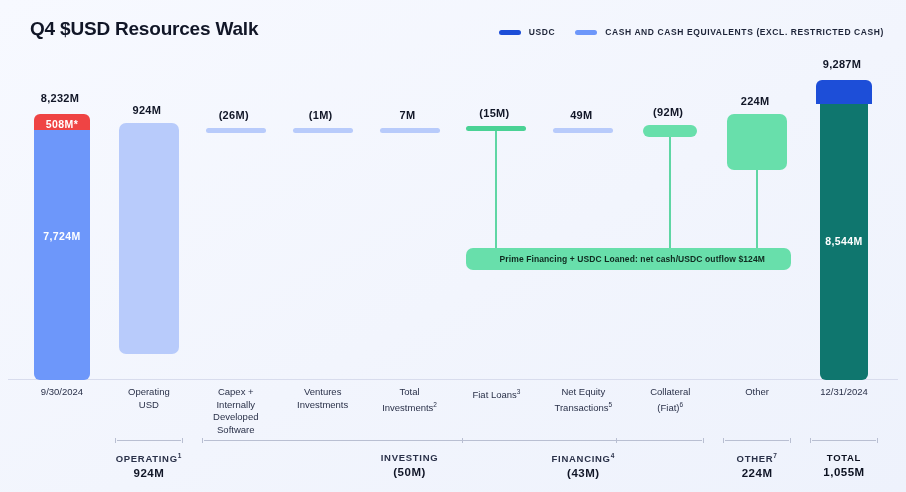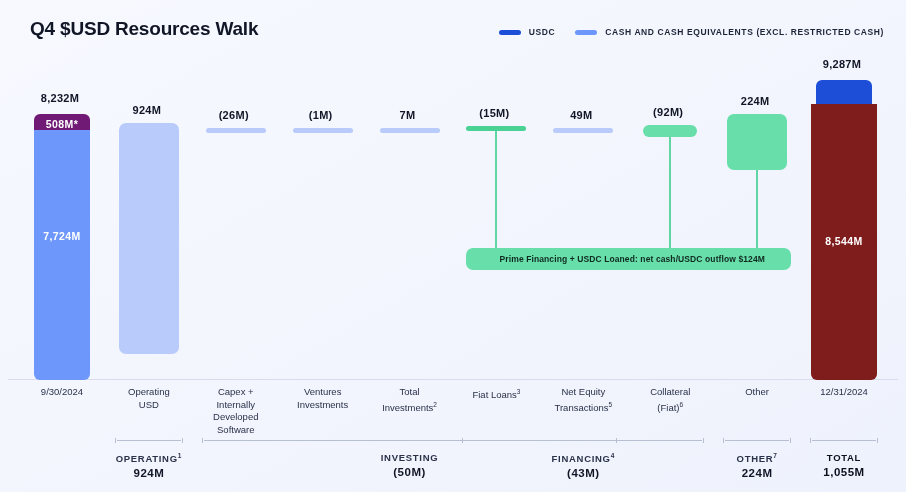--- a/index.html
+++ b/index.html
@@ -99,21 +99,21 @@
       <span class="legend-swatch" style="background:#6d97fa"></span>
       <span class="legend-label">Cash and Cash Equivalents (excl. Restricted Cash)</span>
     </div>
   </div>
 
   <div class="plot">
     <div class="axis-line"></div>
     <div id="bars-layer">
         <div class="col" style="left: 20px; width: 84px;">
           <div class="col-value" style="bottom: 276px;">8,232M</div>
-          <div class="bar seg-top" style="width: 56px; height: 16px; bottom: 250px; background: #701a75;">
+          <div class="bar seg-top" style="width: 56px; height: 16px; bottom: 250px; background: #ef4444;">
             <div class="bar-inner-label" style="top: 4px;">508M*</div>
           </div>
           <div class="bar seg-bot" style="width: 56px; height: 250px; bottom: 0px; background: rgb(109, 151, 250);">
             <div class="bar-inner-label" style="top: 100px;">7,724M</div>
           </div>
         </div>
         <div class="col" style="left: 106.889px; width: 84px;">
           <div class="col-value" style="top: 34px;">924M</div>
           <div class="bar" style="width: 60px; height: 231px; top: 53px; background: rgb(184, 203, 251); border-radius: 7px;"></div>
         </div>
@@ -146,21 +146,21 @@
         <div class="col" style="left: 715.111px; width: 84px;">
           <div class="col-value" style="top: 25px;">224M</div>
           <div class="bar" style="width: 60px; height: 56px; top: 44px; background: rgb(104, 223, 171); border-radius: 7px;"></div>
           <div class="stem" style="top: 100px; height: 92px;"></div>
         </div>
         <div class="col" style="left: 802px; width: 84px;">
           <div class="col-value" style="bottom: 310px;">9,287M</div>
           <div class="bar seg-top" style="width: 56px; height: 24px; bottom: 276px; background: rgb(29, 78, 216);">
             <div class="bar-inner-label" style="top: 5px; margin-top: 48px;">743M*</div>
           </div>
-          <div class="bar seg-bot" style="width: 66px; height: 276px; bottom: 0px; background: #7f1d1d;">
+          <div class="bar seg-bot" style="width: 48px; height: 276px; bottom: 0px; background: #0f766e;">
             <div class="bar-inner-label" style="top: 131px;">8,544M</div>
           </div>
         </div>
       </div>
     <div class="annot" id="annot-box" style="left: 466.444px; width: 324.667px; top: 178px; height: 22px;">
       <span>Prime Financing + USDC Loaned: net cash/USDC outflow $124M</span>
     </div>
   </div>
 
   <div class="xlabels" id="xlabels-layer">

